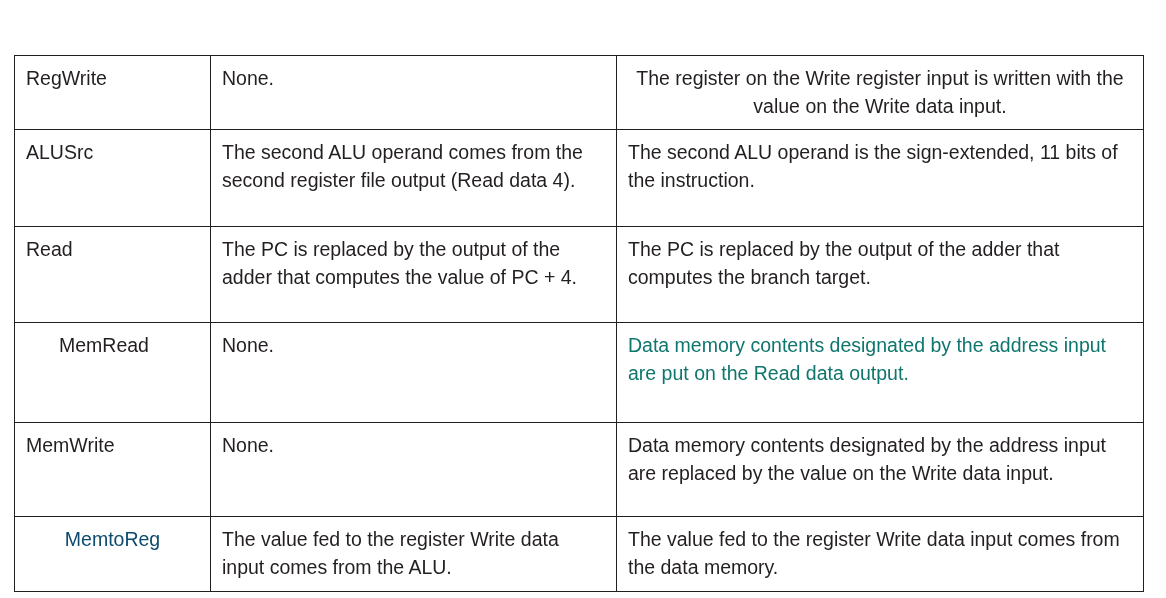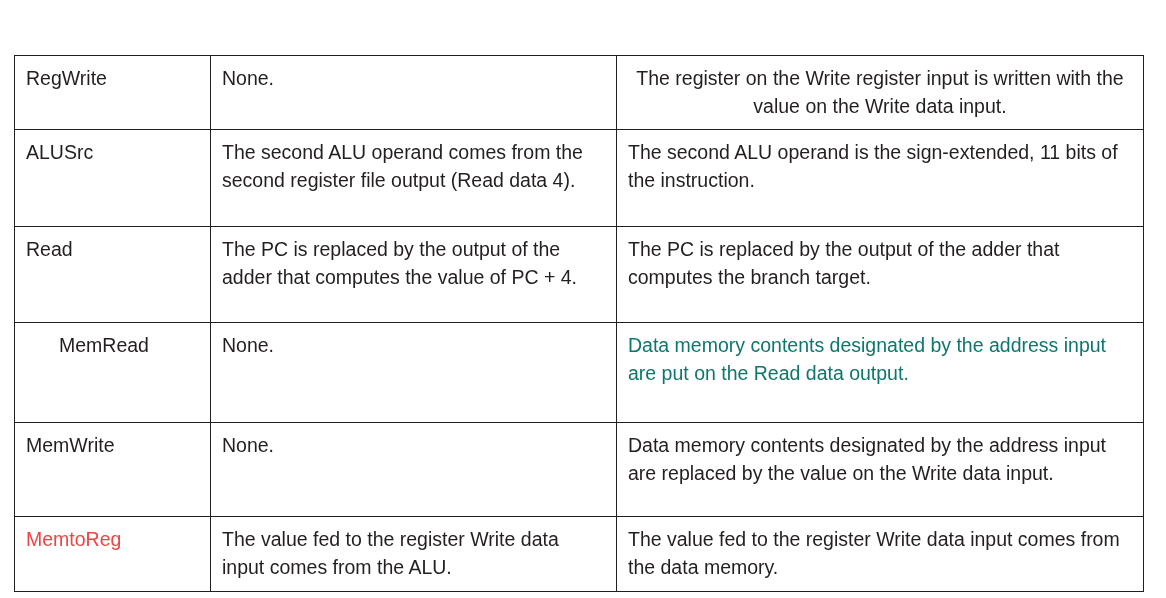--- a/index.html
+++ b/index.html
@@ -158,21 +158,21 @@
         </td>
         <td style="border-color: rgb(35, 31, 32); color: rgb(35, 31, 32);">
           <span class="cell-text">None.</span>
         </td>
         <td style="border-color: rgb(35, 31, 32); color: rgb(35, 31, 32);">
           <span class="cell-text">Data memory contents designated by the address input are replaced by the value on the Write data input.</span>
         </td>
       </tr>
 
       <tr class="r-h6">
-        <td style="border-color: rgb(35, 31, 32); color: #ef4444;">
+        <td style="border-color: rgb(35, 31, 32); color: #0c4a6e; text-align: center;">
           <span class="cell-text">MemtoReg</span>
         </td>
         <td style="border-color: rgb(35, 31, 32); color: rgb(35, 31, 32);">
           <span class="cell-text">The value fed to the register Write data input comes from the ALU.</span>
         </td>
         <td style="border-color: rgb(35, 31, 32); color: rgb(35, 31, 32);">
           <span class="cell-text">The value fed to the register Write data input comes from the data memory.</span>
         </td>
       </tr>
 

